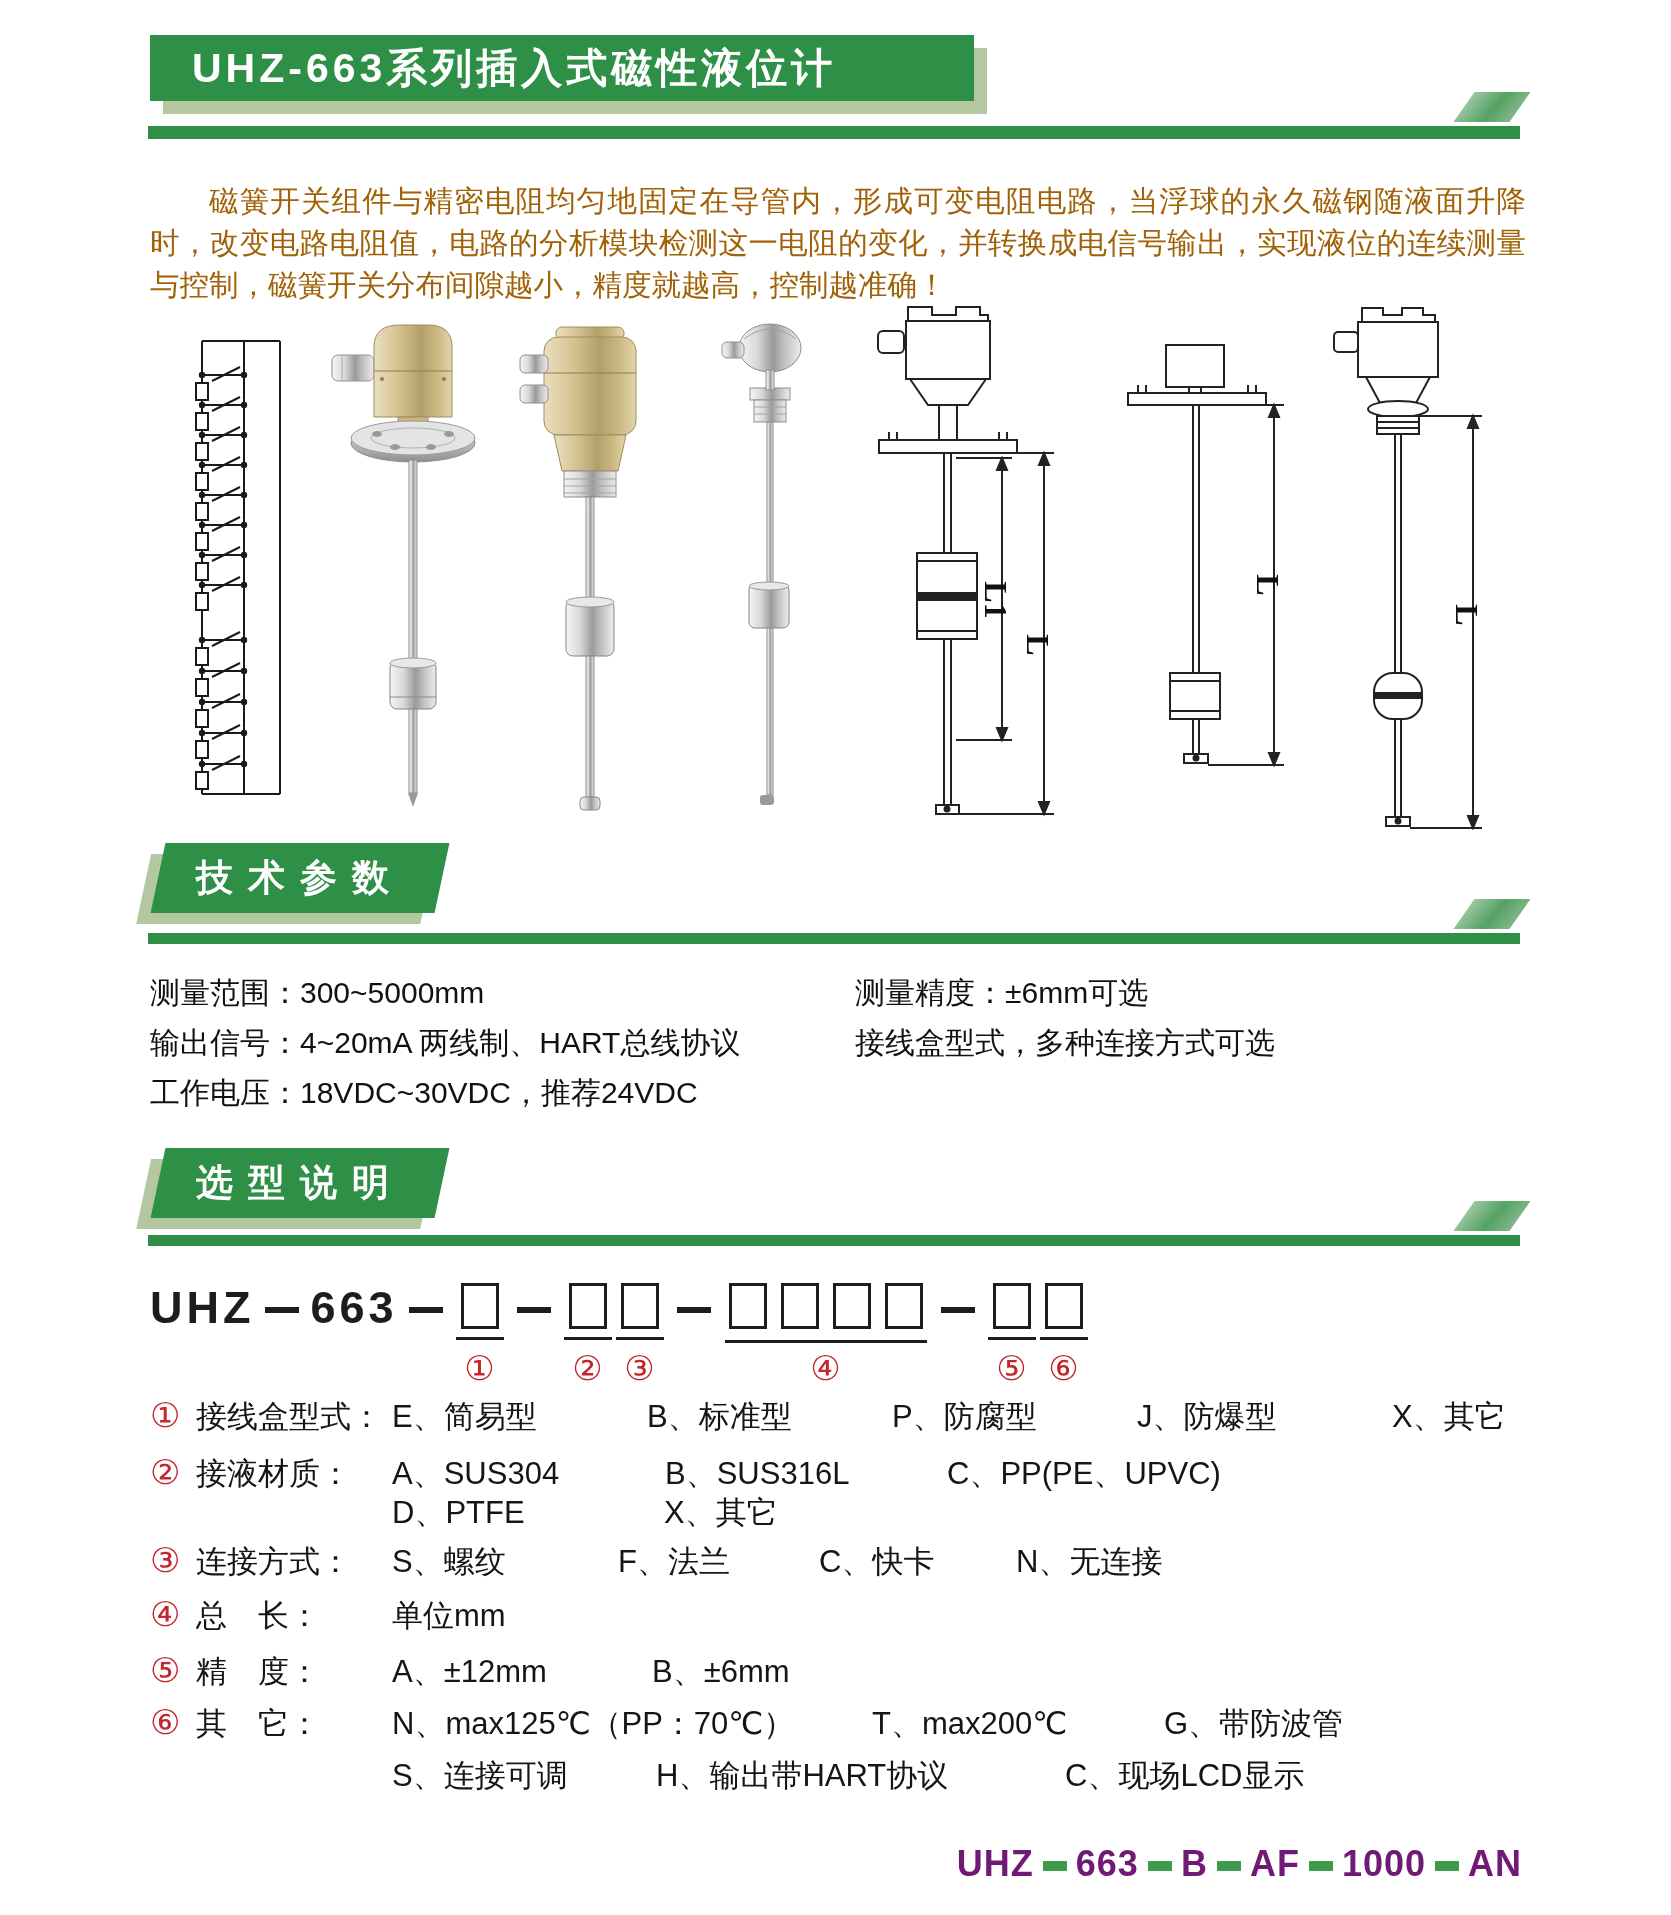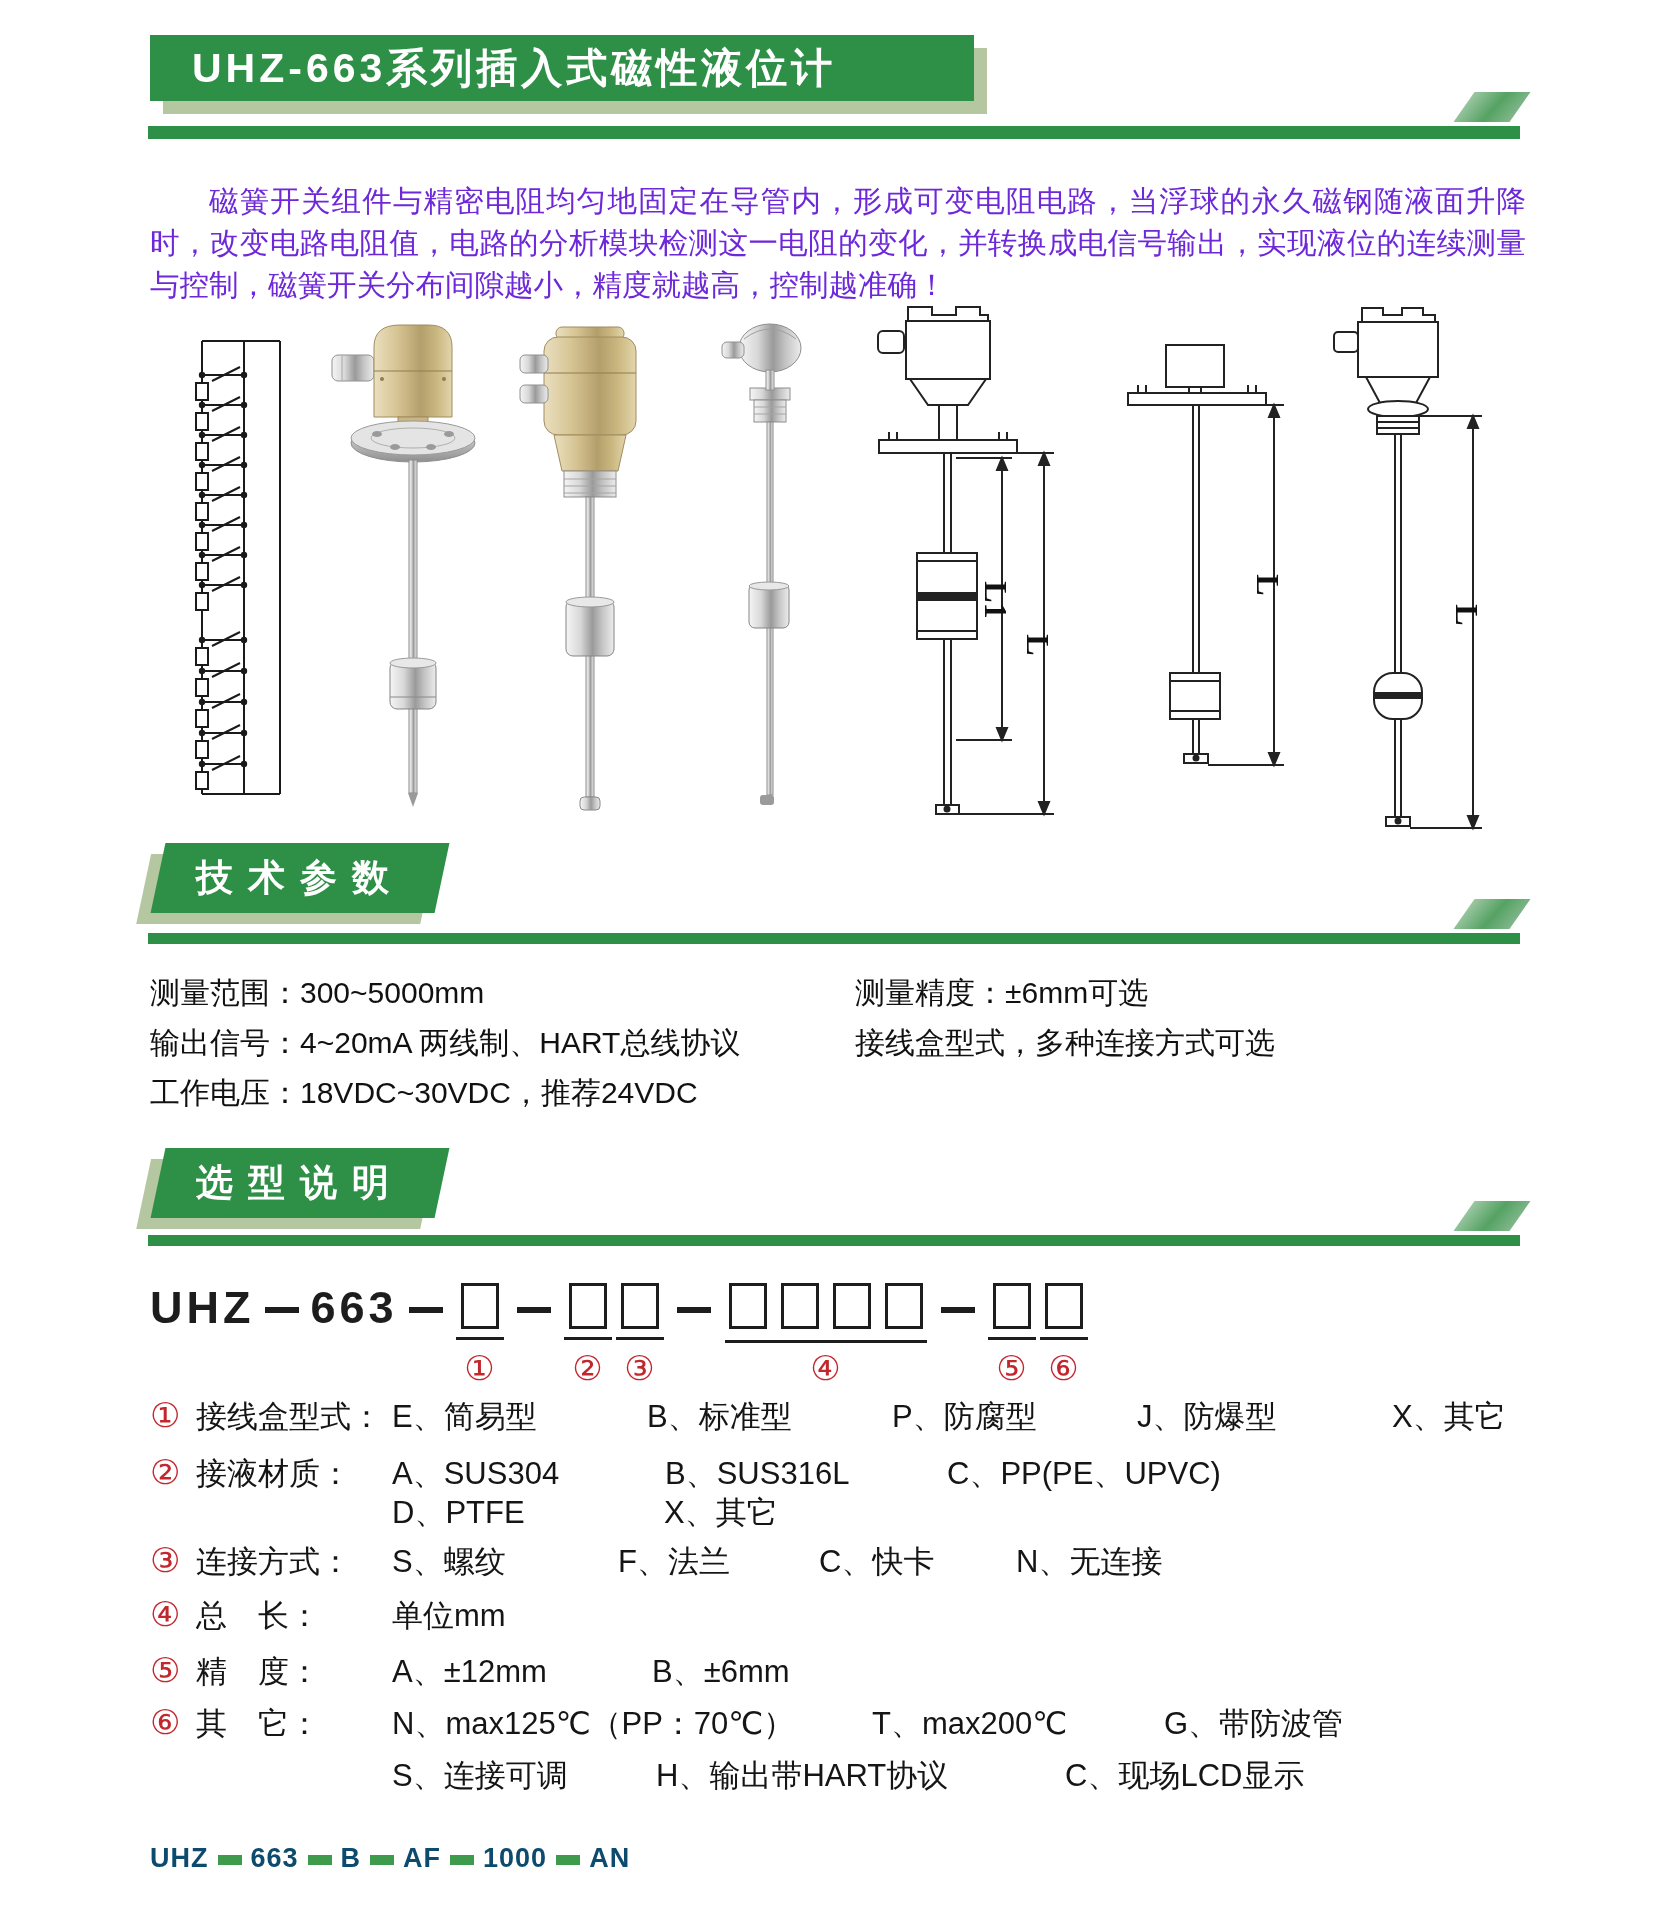--- a/index.html
+++ b/index.html
@@ -12,21 +12,21 @@
   
   .rule{position:absolute;left:148px;width:1372px;background:#2e8f47;}
   .rule.r1{top:126px;height:13px;}
   .rule.r2{top:933px;height:11px;}
   .rule.r3{top:1235px;height:11px;}
   .mark{position:absolute;left:1464px;width:56px;height:30px;transform:skewX(-35deg);
         background:linear-gradient(100deg,#9cc7a3 0%,#55a263 55%,#82b78c 100%);}
   .mark.m1{top:92px;}.mark.m2{top:899px;}.mark.m3{top:1201px;}
   
   .intro{position:absolute;left:150px;top:150px;width:1376px;font-size:29.5px;line-height:1.43;
-        text-align:justify;text-indent:2em;color:#6d28d9;}
+        text-align:justify;text-indent:2em;color:#a16207;}
   
   .sec-banner{position:absolute;width:284px;height:70px;background:#2e8f47;transform:skewX(-12deg);
         box-shadow:-12px 11px 0 0 #b5c7a0;}
   .sec-banner span{display:block;transform:skewX(12deg);color:#fff;font-size:37px;font-weight:bold;
         letter-spacing:15px;text-align:center;line-height:70px;white-space:nowrap;}
   .sec-banner.tech{left:158px;top:843px;}
   .sec-banner.sel{left:158px;top:1148px;}
   
   .tech-text{position:absolute;left:150px;top:973px;width:1376px;font-size:30px;}
   .tp-col-left{position:absolute;left:0;top:0;}
@@ -44,22 +44,22 @@
   .blabels{display:flex;justify-content:space-around;margin-top:22px;}
   .bnum{color:#c1272d;font-size:34px;line-height:1;}
   
   .options{position:absolute;left:150px;top:1395px;width:1390px;height:450px;}
   .opt-line{position:absolute;left:0;display:flex;align-items:baseline;white-space:nowrap;font-size:31px;color:#151515;}
   .opt-num{width:46px;color:#c1272d;font-size:34px;flex:none;}
   .opt-label{width:196px;flex:none;}
   .opt-indent{width:242px;flex:none;}
   .opt-cell{flex:none;}
   
-  .example{position:absolute;left:150px;top:1843px;width:1372px;text-align:left;font-size:27px;
-        font-weight:bold;color:#0c4a6e;letter-spacing:1px;}
+  .example{position:absolute;left:150px;top:1843px;width:1372px;text-align:right;font-size:36px;
+        font-weight:bold;color:#701a75;letter-spacing:1px;}
   .exdash{display:inline-block;width:24px;height:10px;background:#3f9b4c;margin:0 9px;vertical-align:middle;}
   
   .figband{position:absolute;left:150px;top:295px;width:1380px;height:545px;}
 </style>
 </head>
 <body>
 
 <div class="page">
 
   <div class="title-banner">

